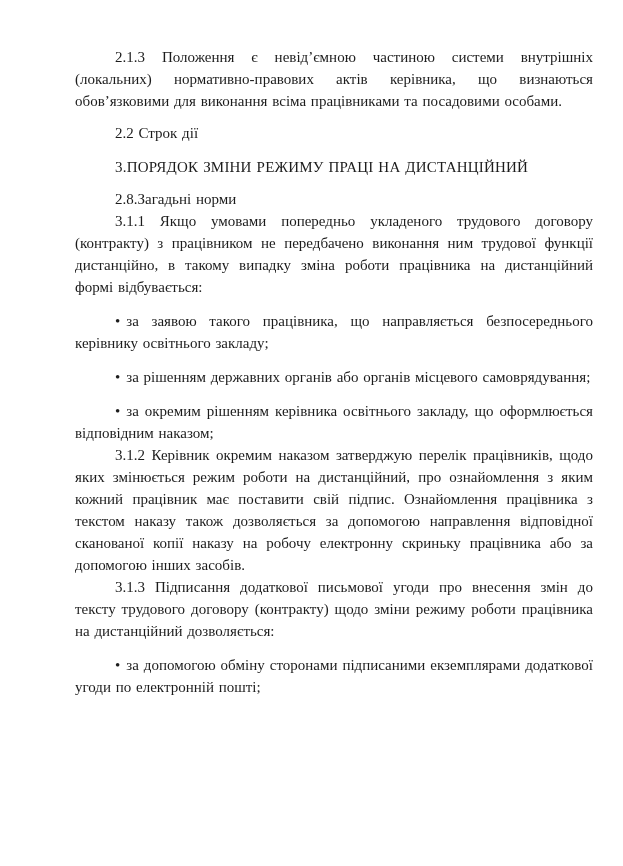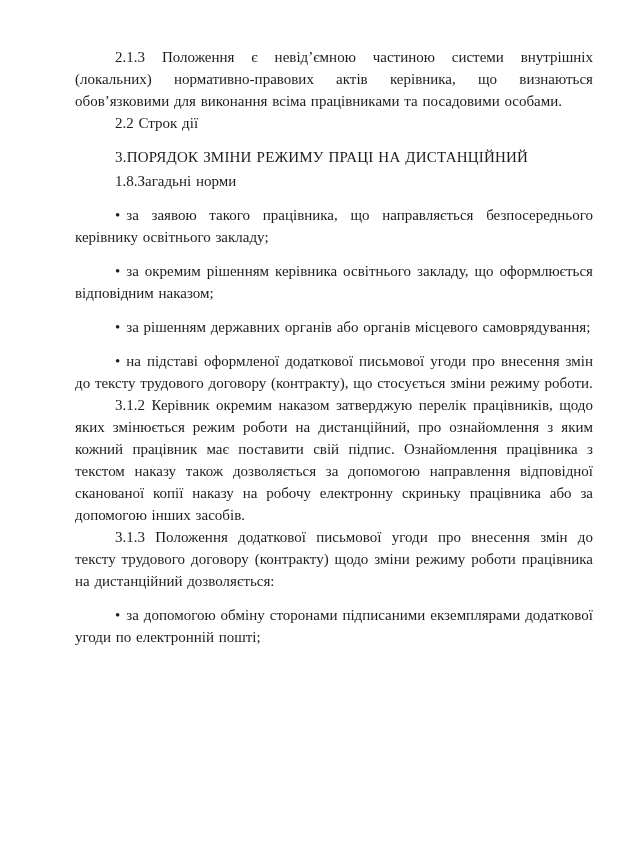--- a/index.html
+++ b/index.html
@@ -24,20 +24,21 @@
     color: #1c1c1c;
   }
   .page p {
     margin: 0;
     text-indent: 40px;
     text-align: justify;
     word-spacing: 1px;
   }
   .page p.short {
     text-align: left;
+    margin-top: 10px;
   }
   .page p.heading {
     margin-top: 12px;
     margin-bottom: 2px;
     text-align: left;
     letter-spacing: 0.2px;
   }
   .page p.bullet {
     margin-top: 12px;
   }
@@ -52,30 +53,30 @@
 
   <p>2.1.3 Положення є невід’ємною частиною системи внутрішніх (локальних) нормативно-правових актів керівника, що визнаються обов’язковими для виконання всіма працівниками та посадовими особами.</p>
 
   <p class="short">2.2 Строк дії</p>
 
 
 
 
   <p class="heading">3.ПОРЯДОК ЗМІНИ РЕЖИМУ ПРАЦІ НА ДИСТАНЦІЙНИЙ</p>
 
-  <p class="short">1.8.Загадьні норми</p>
+  <p class="short">2.8.Загадьні норми</p>
 
+  <p>3.1.1 Якщо умовами попередньо укладеного трудового договору (контракту) з працівником не передбачено виконання ним трудової функції дистанційно, в такому випадку зміна роботи працівника на дистанційний формі відбувається:</p>
 
   <p class="bullet"><span class="bullet-marker">•</span><span>за заявою такого працівника, що направляється безпосереднього керівнику освітнього закладу;</span></p>
 
+  <p class="bullet"><span class="bullet-marker">•</span><span>за рішенням державних органів або органів місцевого самоврядування;</span></p>
+
   <p class="bullet"><span class="bullet-marker">•</span><span>за окремим рішенням керівника освітнього закладу, що оформлюється відповідним наказом;</span></p>
 
-  <p class="bullet"><span class="bullet-marker">•</span><span>за рішенням державних органів або органів місцевого самоврядування;</span></p>
-
-  <p class="bullet"><span class="bullet-marker">•</span><span>на підставі оформленої додаткової письмової угоди про внесення змін до тексту трудового договору (контракту), що стосується зміни режиму роботи.</span></p>
 
   <p>3.1.2 Керівник окремим наказом затверджую перелік працівників, щодо яких змінюється режим роботи на дистанційний, про ознайомлення з яким кожний працівник має поставити свій підпис. Ознайомлення працівника з текстом наказу також дозволяється за допомогою направлення відповідної сканованої копії наказу на робочу електронну скриньку працівника або за допомогою інших засобів.</p>
 
-  <p>3.1.3 Положення додаткової письмової угоди про внесення змін до тексту трудового договору (контракту) щодо зміни режиму роботи працівника на дистанційний дозволяється:</p>
+  <p>3.1.3 Підписання додаткової письмової угоди про внесення змін до тексту трудового договору (контракту) щодо зміни режиму роботи працівника на дистанційний дозволяється:</p>
 
   <p class="bullet"><span class="bullet-marker">•</span><span>за допомогою обміну сторонами підписаними екземплярами додаткової угоди по електронній пошті;</span></p>
 
 </div>
 
 </body></html>

